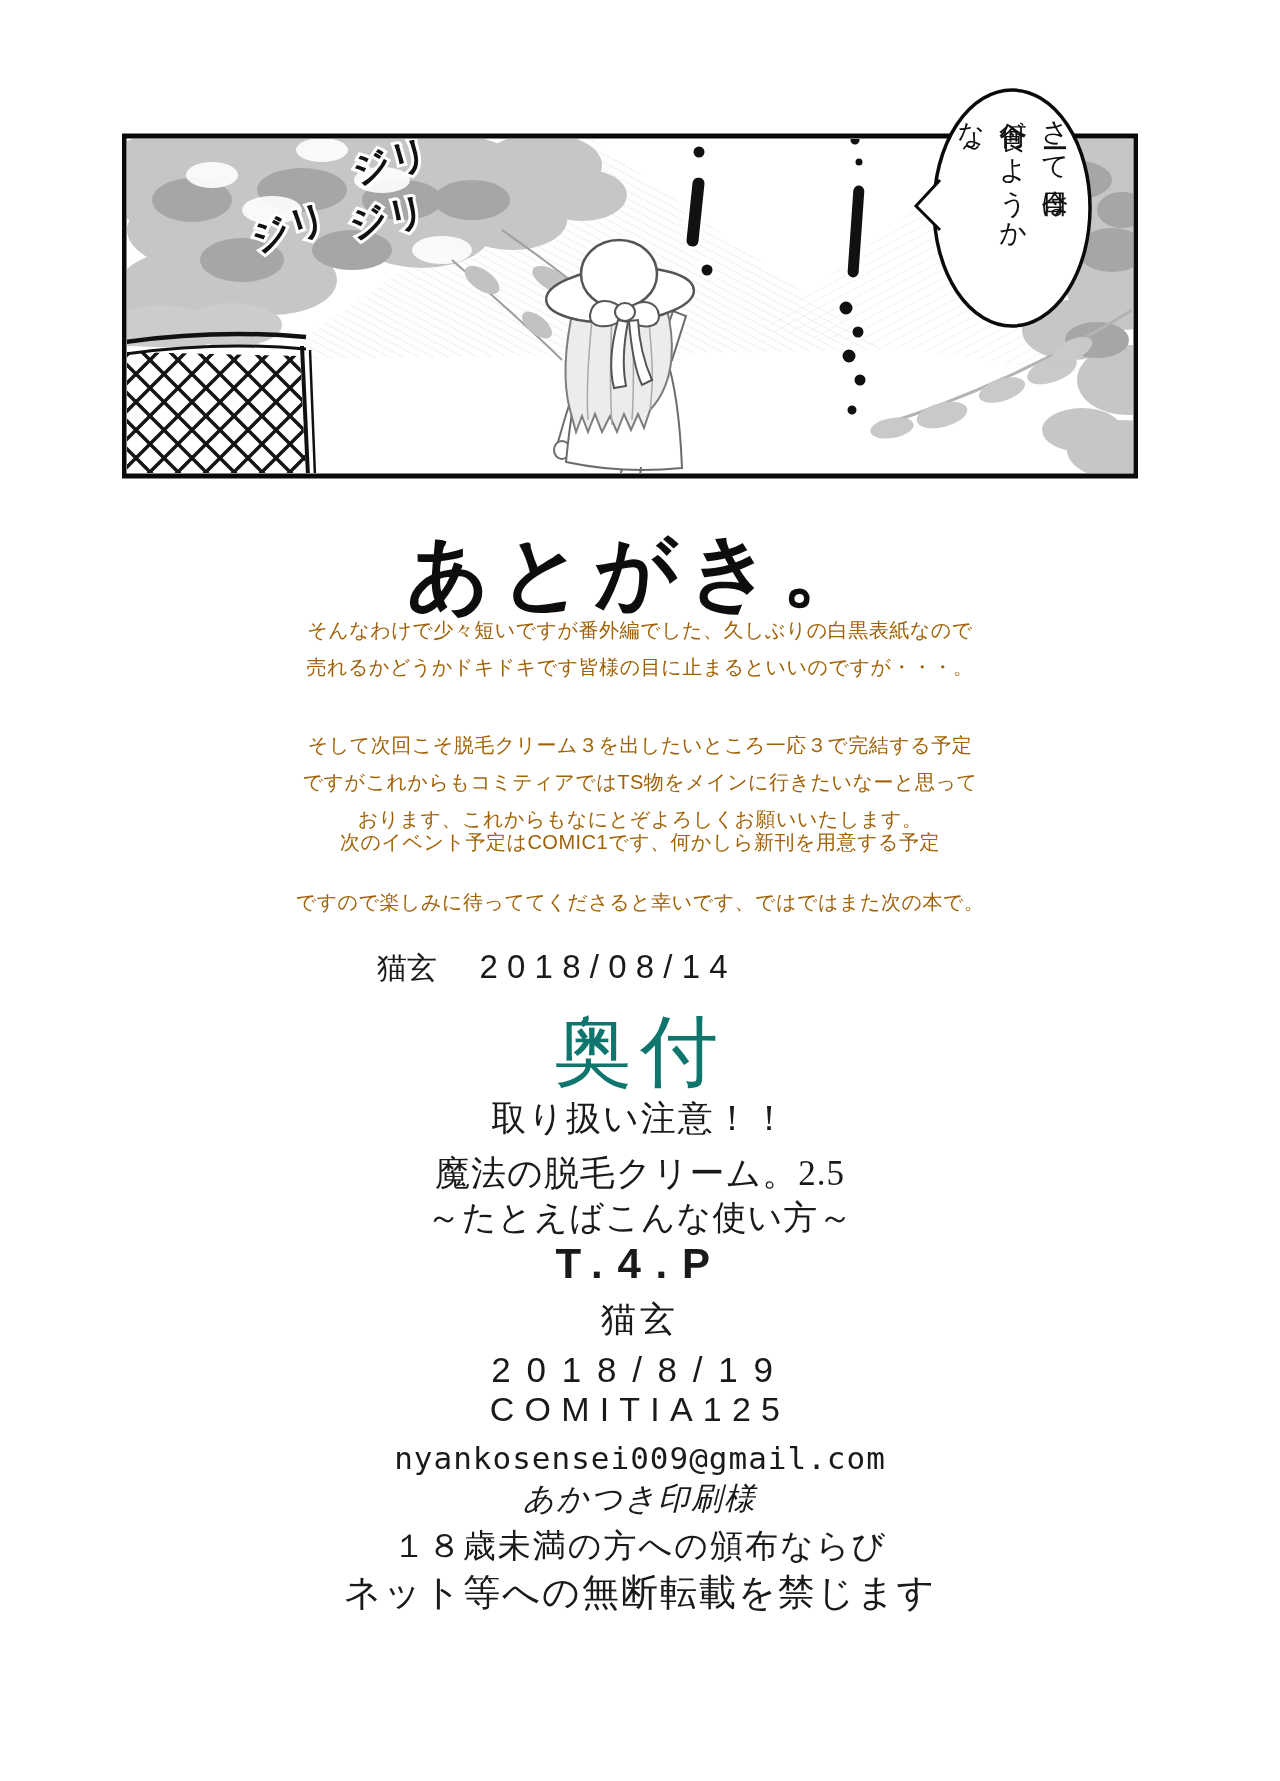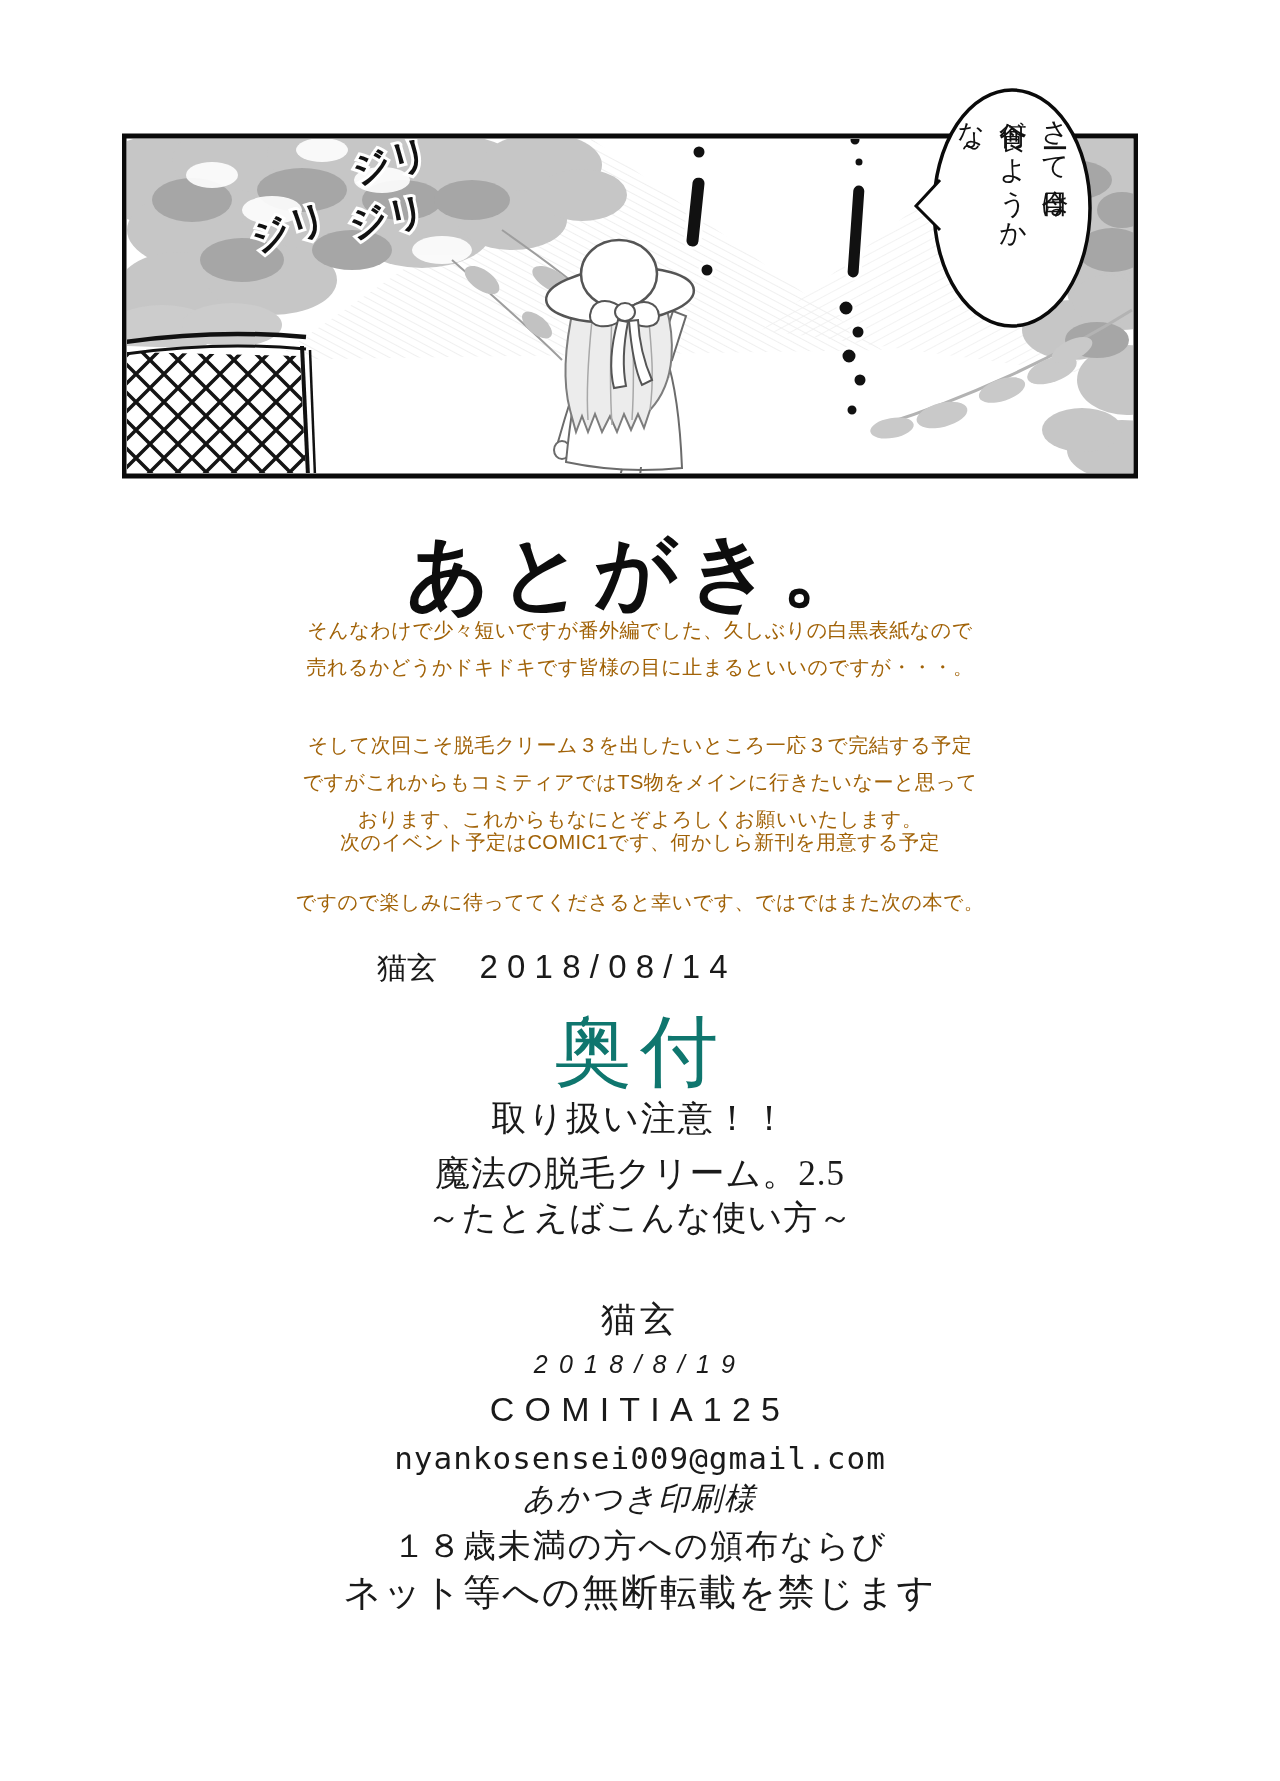--- a/index.html
+++ b/index.html
@@ -20,21 +20,21 @@
   .p3a{top:824px;} .p3b{top:884px;}
   .signature{top:948px;font-size:30px;transform:translateX(-83px);}
   .signature .sig-date{font-size:33px;letter-spacing:0.28em;margin-left:34px;}
   .okuzuke{top:1000px;font-size:78px;font-weight:300;letter-spacing:8px;color:#0f766e;}
   .serif-line{font-family:"Liberation Serif","DejaVu Serif",serif;}
   .caution{top:1095px;font-size:35px;letter-spacing:2px;}
   .book-title{top:1150px;font-size:35px;letter-spacing:1px;}
   .book-subtitle{top:1195px;font-size:34px;letter-spacing:1px;}
   .circle-name{top:1240px;font-size:42px;letter-spacing:0.35em;font-weight:bold;}
   .author{top:1296px;font-size:35px;letter-spacing:4px;}
-  .pub-date{top:1350px;font-size:25px;letter-spacing:0.45em;font-style:italic;}
+  .pub-date{top:1350px;font-size:35px;letter-spacing:0.45em;}
   .event{top:1390px;font-size:34px;letter-spacing:0.30em;}
   .email{top:1440px;font-size:31px;font-family:"DejaVu Sans Mono","Liberation Mono",monospace;letter-spacing:1px;}
   .printer{top:1478px;font-size:31px;letter-spacing:2px;font-style:italic;}
   .notice1{top:1524px;font-size:33px;letter-spacing:2px;}
   .notice2{top:1568px;font-size:37px;letter-spacing:2px;}
   .disclaimer{top:1614px;font-size:23px;letter-spacing:1px;}
 </style>
 </head>
 <body>
 
@@ -227,20 +227,21 @@
 
   <div class="line signature">
     <span class="sig-name">猫玄</span>
     <span class="sig-date">2018/08/14</span>
   </div>
 
   <div class="line okuzuke">奥付</div>
   <div class="line serif-line caution">取り扱い注意！！</div>
   <div class="line serif-line book-title">魔法の脱毛クリーム。2.5</div>
   <div class="line serif-line book-subtitle">～たとえばこんな使い方～</div>
+  <div class="line circle-name">T.4.P</div>
   <div class="line author">猫玄</div>
   <div class="line pub-date">2018/8/19</div>
   <div class="line event">COMITIA125</div>
   <div class="line email">nyankosensei009@gmail.com</div>
   <div class="line printer">あかつき印刷様</div>
   <div class="line notice1">１８歳未満の方への頒布ならび</div>
   <div class="line serif-line notice2">ネット等への無断転載を禁じます</div>
 </div>
 
 </body></html>

